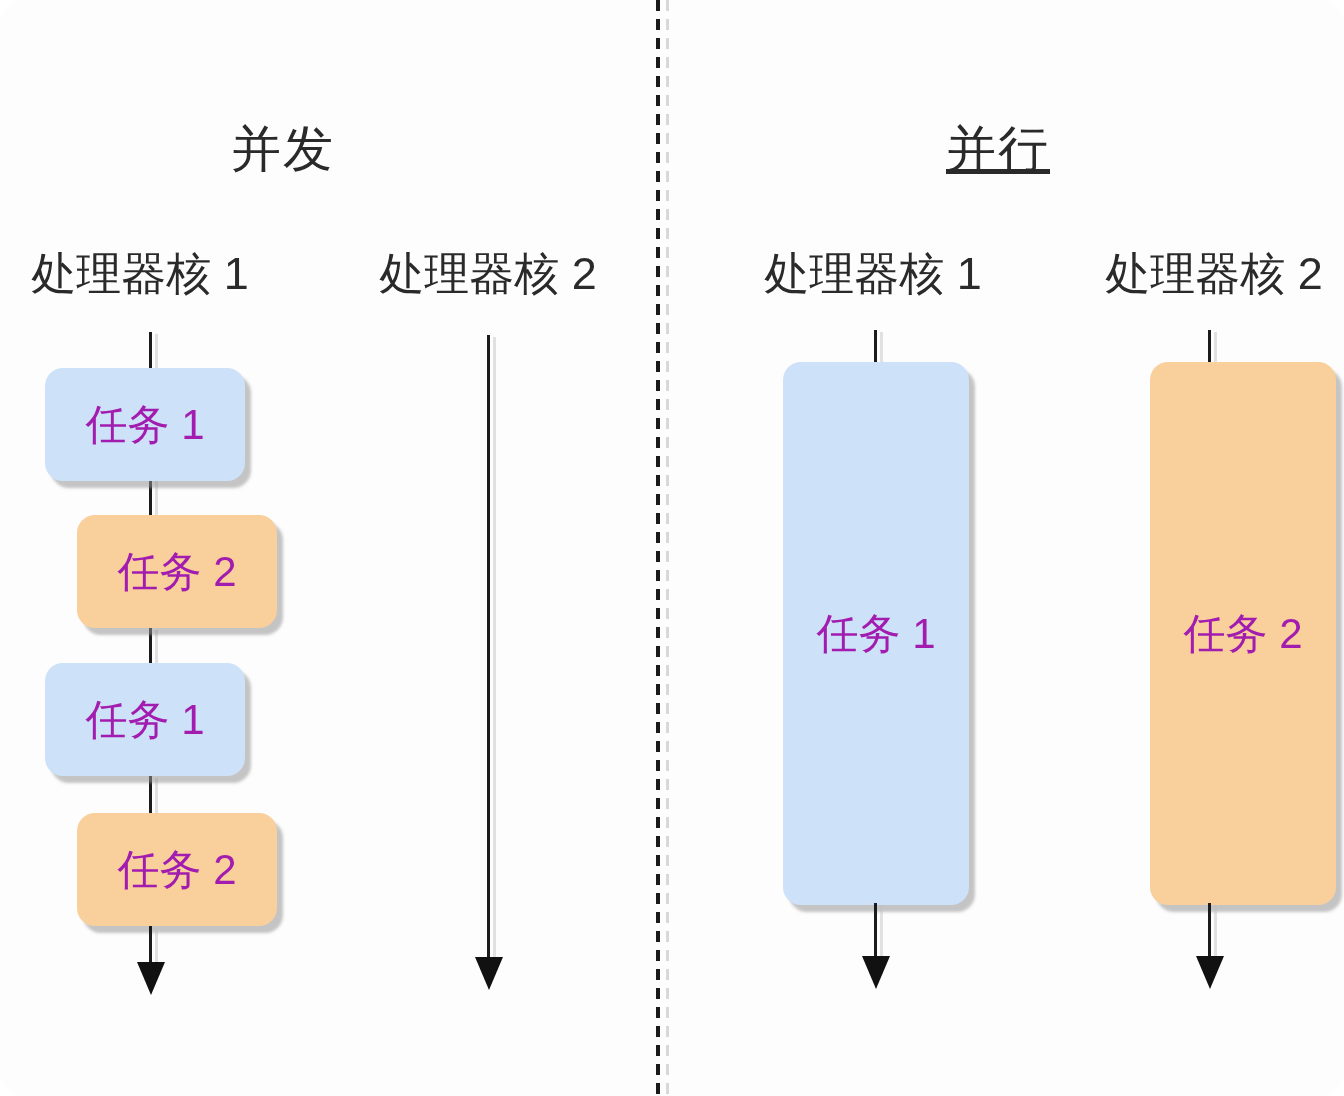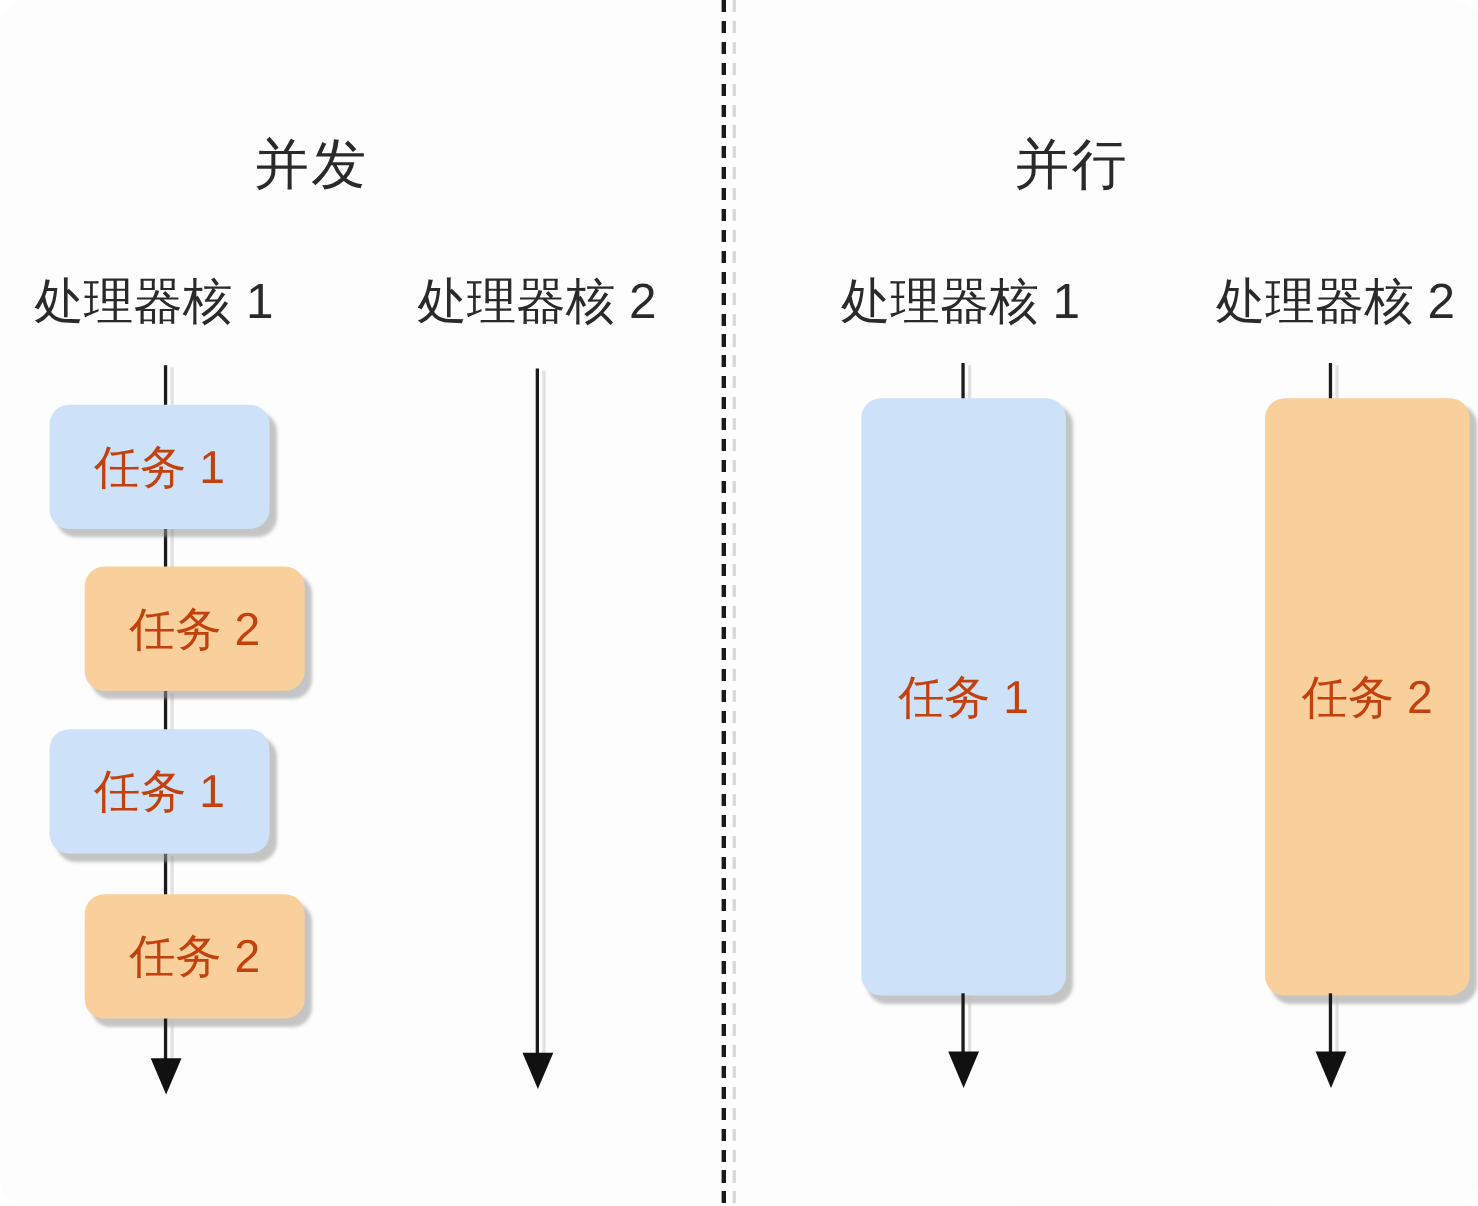--- a/index.html
+++ b/index.html
@@ -47,21 +47,21 @@
     border-right: 14px solid transparent;
     border-top: 33px solid #111;
   }
   .task {
     position: absolute;
     border-radius: 18px;
     display: flex;
     align-items: center;
     justify-content: center;
     font-size: 42px;
-    color: #c2410c;
+    color: #a21caf;
     box-shadow: 6px 7px 3px rgba(150,150,150,0.55);
     white-space: nowrap;
   }
   .task.blue   { background: var(--task-blue, #cde1f8); }
   .task.orange { background: var(--task-orange, #f9cf9c); margin-left: 32px; }
   .task.small  { width: 200px; height: 113px; left: 45px; }
   .task.tall   { width: 186px; height: 543px; top: 362px; }
   .dash-line {
     position: absolute;
     top: 0;
@@ -104,21 +104,21 @@
   <div class="task small orange" style="top:515px;">任务 2</div>
   <div class="task small blue" style="top:663px;">任务 1</div>
   <div class="task small orange" style="top:813px;">任务 2</div>
 
   <div class="vline" style="left:149px; top:926px; height:42px;"></div>
   <div class="arrowhead" style="left:137px; top:962px;"></div>
 
   <div class="vline" style="left:487px; top:335px; height:625px;"></div>
   <div class="arrowhead" style="left:475px; top:957px;"></div>
 
-  <div class="section-title" style="left:824px; top:116px;">并行</div>
+  <div class="section-title" style="left:848px; top:116px;text-decoration:underline;">并行</div>
 
   <div class="col-header" style="left:723px; top:244px;">处理器核 1</div>
   <div class="col-header" style="left:1064px; top:244px;">处理器核 2</div>
 
   <div class="vline" style="left:874px; top:330px; height:36px;"></div>
   <div class="task tall blue" style="left:783px;">任务 1</div>
   <div class="vline" style="left:874px; top:903px; height:56px;"></div>
   <div class="arrowhead" style="left:862px; top:956px;"></div>
 
   <div class="vline" style="left:1208px; top:330px; height:36px;"></div>

